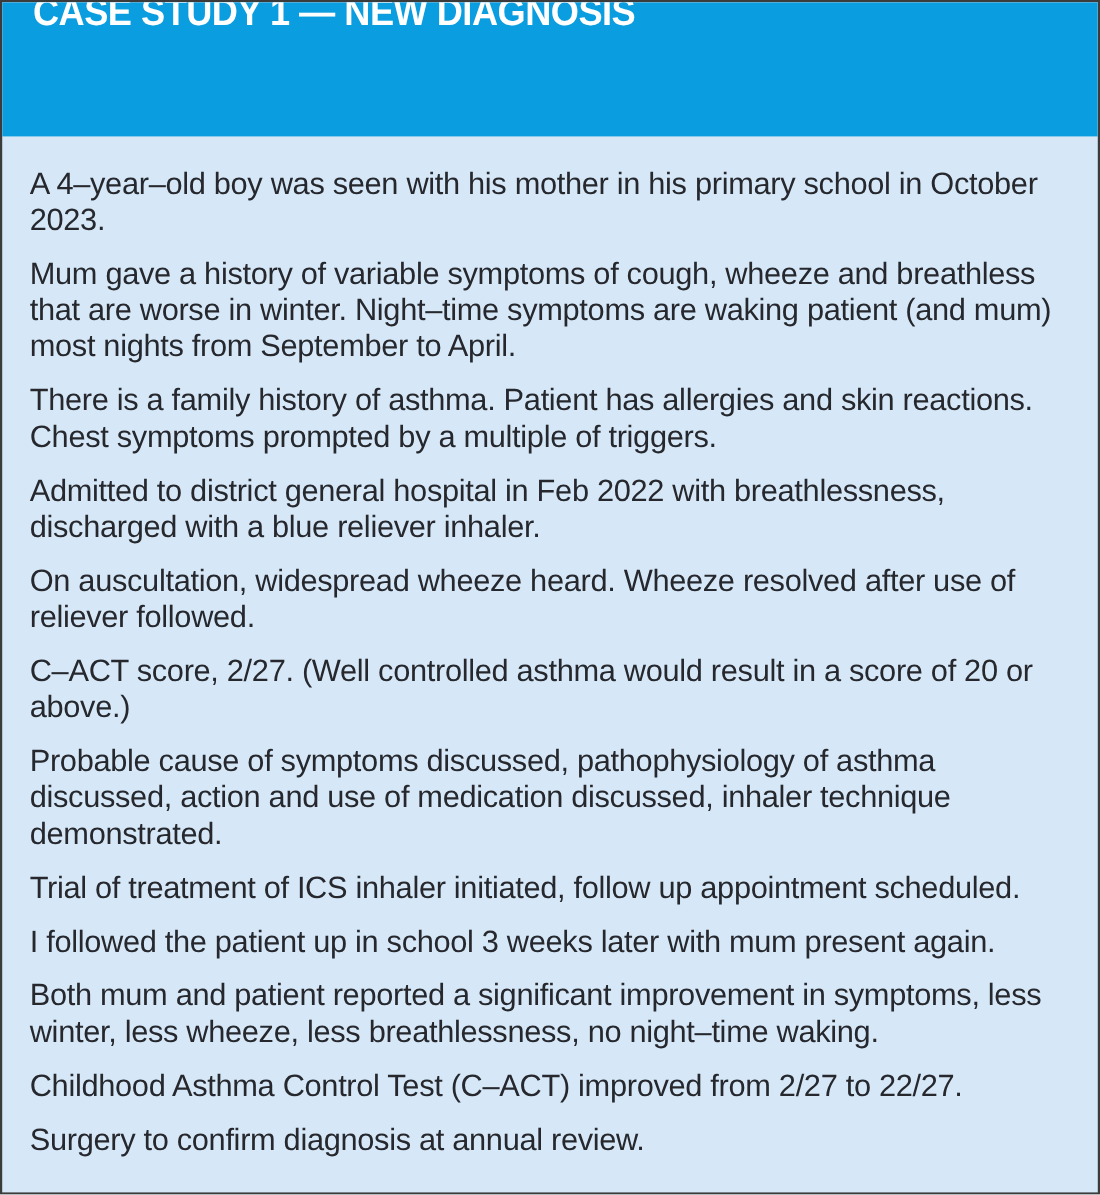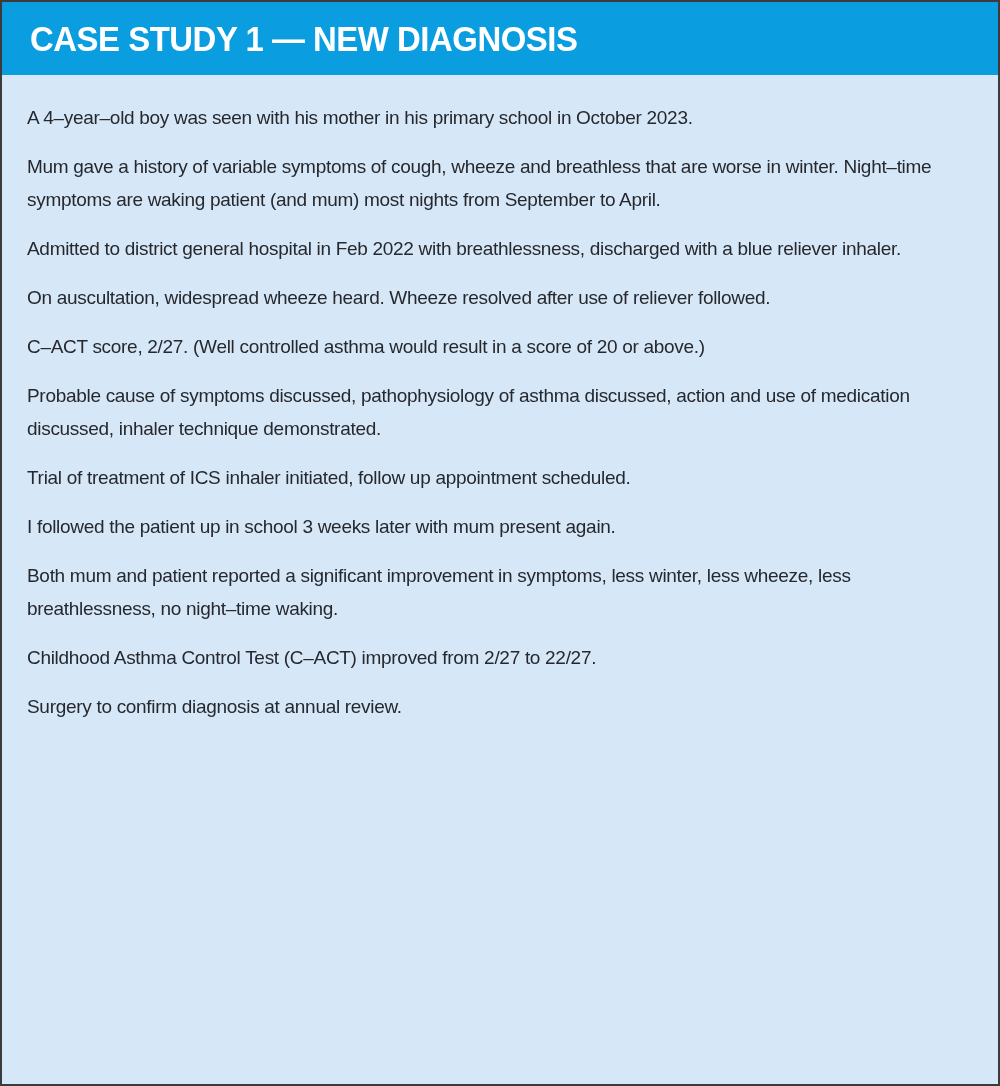--- a/index.html
+++ b/index.html
@@ -15,25 +15,25 @@
 
   .case-box {
     width: 1000px;
     height: 1086px;
     border: 2px solid var(--border);
     background: var(--body-bg);
     overflow: hidden;
   }
 
   .case-header {
-    height: 73px;
+    height: 122px;
     background: var(--header-bg);
     display: flex;
-    align-items: flex-end;
-    padding: 16px 28px;
+    align-items: flex-start;
+    padding: 4px 28px;
   }
 
   .case-title {
     margin: 0;
     margin-top: -14px;          
     color: var(--title);
     font-size: 35px;
     font-weight: bold;
     letter-spacing: -0.5px;
     transform: scaleX(0.94);    
@@ -41,37 +41,38 @@
     white-space: nowrap;
   }
 
   .case-body {
     padding: 26px 24px 20px 25px;
     color: var(--text);
   }
 
   .para {
     margin: 0 0 16px 0;
-    font-size: 19px;
+    font-size: 28px;
     line-height: 33px;
     letter-spacing: -0.3px;
     color: var(--text);
   }
   .para:last-child { margin-bottom: 12px; }
 </style>
 </head>
 <body>
 
 <div class="case-box">
   <div class="case-header">
     <h1 class="case-title">CASE STUDY 1 — NEW DIAGNOSIS</h1>
   </div>
   <div class="case-body">
       <p class="para">A 4–year–old boy was seen with his mother in his primary school in October 2023.</p>
       <p class="para">Mum gave a history of variable symptoms of cough, wheeze and breathless that are worse in winter. Night–time symptoms are waking patient (and mum) most nights from September to April.</p>
+      <p class="para">There is a family history of asthma. Patient has allergies and skin reactions. Chest symptoms prompted by a multiple of triggers.</p>
       <p class="para">Admitted to district general hospital in Feb 2022 with breathlessness, discharged with a blue reliever inhaler.</p>
       <p class="para">On auscultation, widespread wheeze heard. Wheeze resolved after use of reliever followed.</p>
       <p class="para">C–ACT score, 2/27. (Well controlled asthma would result in a score of 20 or above.)</p>
       <p class="para">Probable cause of symptoms discussed, pathophysiology of asthma discussed, action and use of medication discussed, inhaler technique demonstrated.</p>
       <p class="para">Trial of treatment of ICS inhaler initiated, follow up appointment scheduled.</p>
       <p class="para">I followed the patient up in school 3 weeks later with mum present again.</p>
       <p class="para">Both mum and patient reported a significant improvement in symptoms, less winter, less wheeze, less breathlessness, no night–time waking.</p>
       <p class="para">Childhood Asthma Control Test (C–ACT) improved from 2/27 to 22/27.</p>
       <p class="para">Surgery to confirm diagnosis at annual review.</p>
     </div>

